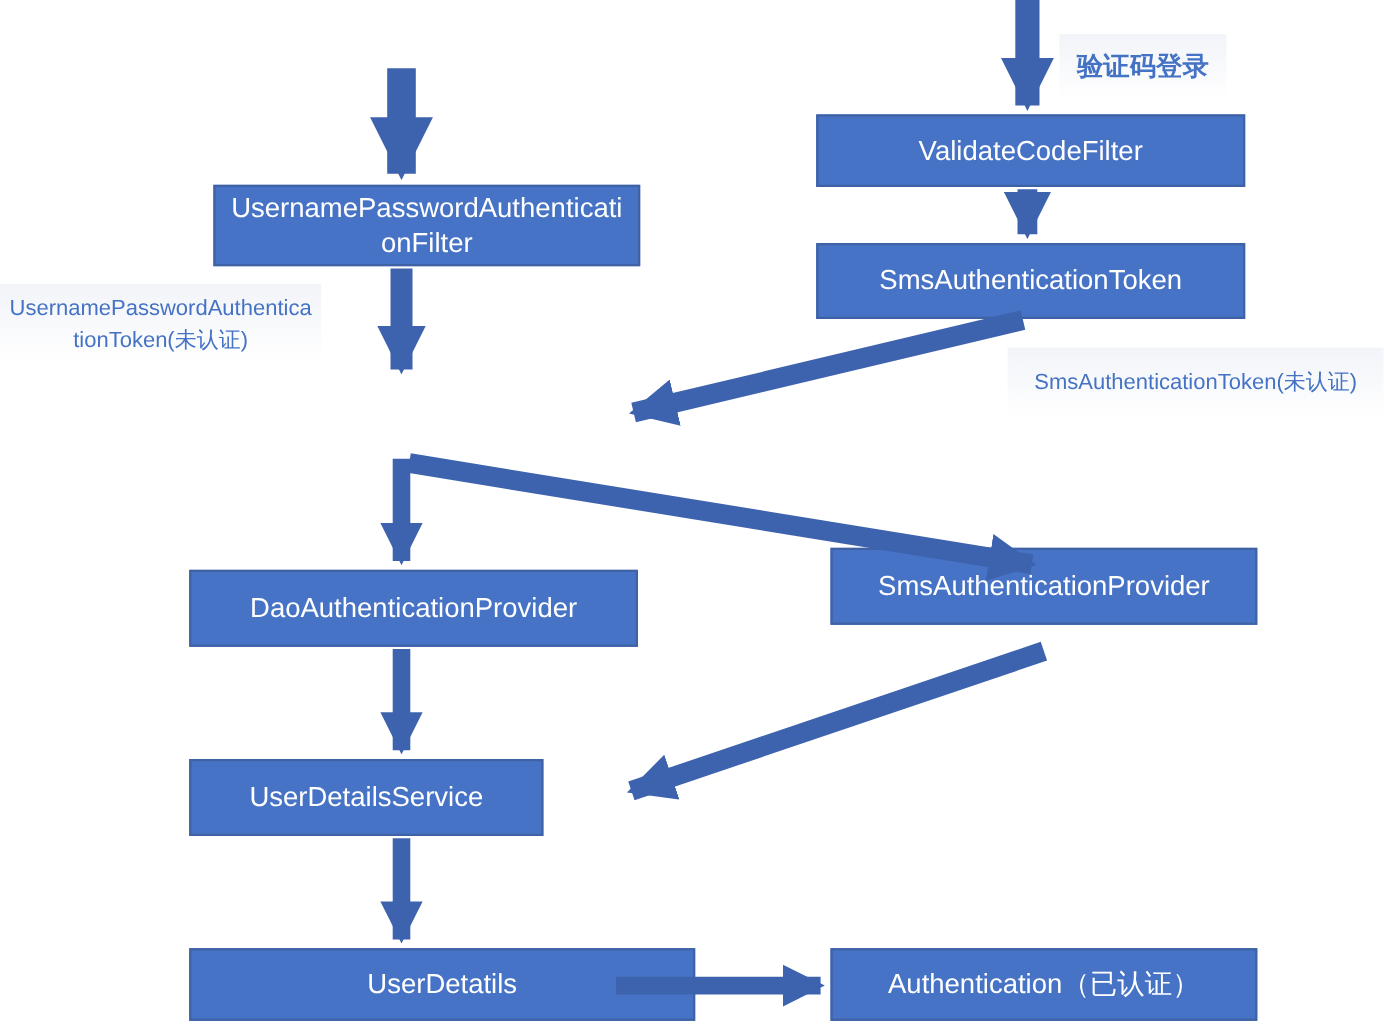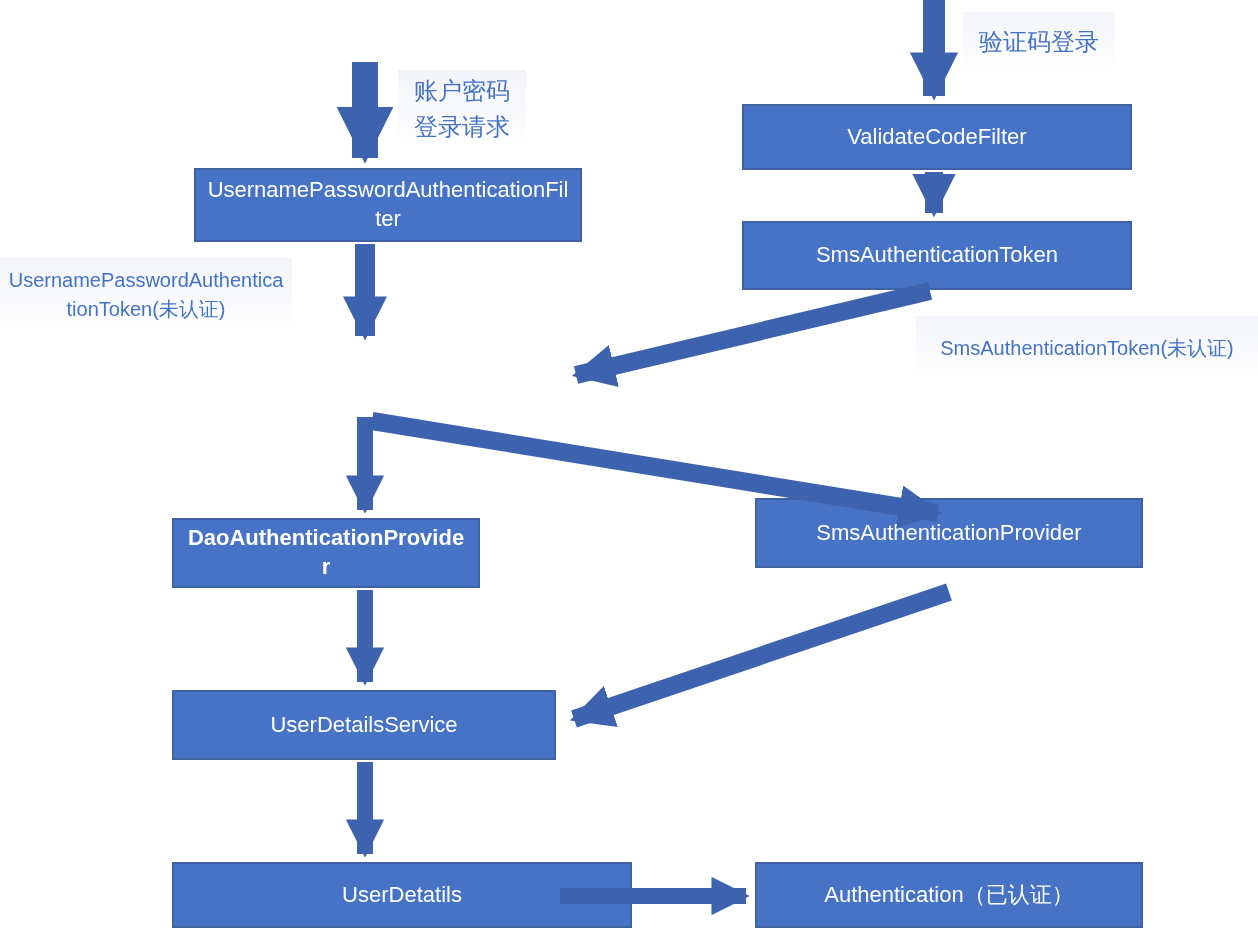--- a/index.html
+++ b/index.html
@@ -23,21 +23,21 @@
   }
   .node {
     position: absolute;
     background: var(--node-fill);
     border: 2px solid var(--node-border);
     color: var(--node-text);
     display: flex;
     align-items: center;
     justify-content: center;
     text-align: center;
-    font-size: 22px;
+    font-size: 25px;
     line-height: 1.3;
     word-break: break-all;
     padding: 2px 10px;
   }
   .annotation {
     position: absolute;
     background: linear-gradient(180deg, var(--annotation-bg) 0%, #ffffff 100%);
     color: var(--annotation-text);
     display: flex;
     align-items: center;
@@ -58,23 +58,23 @@
   svg.arrows marker path { fill: var(--arrow); }
 </style>
 </head>
 <body>
 
 <div class="canvas">
 
   <div class="node" style="left:172px; top:168px; width:388px; height:74px;margin-left:22px;">UsernamePasswordAuthenticationFilter</div>
 
 
-  <div class="node" style="left:172px; top:518px; width:308px; height:70px;font-weight:bold;">DaoAuthenticationProvider</div>
+  <div class="node" style="left:172px; top:518px; width:408px; height:70px;">DaoAuthenticationProvider</div>
 
-  <div class="node" style="left:172px; top:690px; width:384px; height:70px;">UserDetailsService</div>
+  <div class="node" style="left:172px; top:690px; width:322px; height:70px;">UserDetailsService</div>
 
   <div class="node" style="left:172px; top:862px; width:460px; height:66px;">UserDetatils</div>
 
   <div class="node" style="left:742px; top:104px; width:390px; height:66px;">ValidateCodeFilter</div>
 
   <div class="node" style="left:742px; top:221px; width:390px; height:69px;">SmsAuthenticationToken</div>
 
   <div class="node" style="left:755px; top:498px; width:388px; height:70px;">SmsAuthenticationProvider</div>
 
   <div class="node" style="left:755px; top:862px; width:388px; height:66px;">Authentication（已认证）</div>
@@ -95,22 +95,20 @@
     <line class="edge" x1="365" y1="590" x2="365" y2="682" stroke-width="16" marker-end="url(#mk)"></line>
     <line class="edge" x1="365" y1="762" x2="365" y2="854" stroke-width="16" marker-end="url(#mk)"></line>
     <line class="edge" x1="934" y1="-4" x2="934" y2="96" stroke-width="22" marker-end="url(#mkbig)"></line>
     <line class="edge" x1="934" y1="172" x2="934" y2="213" stroke-width="18" marker-end="url(#mk)"></line>
     <line class="edge" x1="930" y1="291" x2="576" y2="375" stroke-width="18" marker-end="url(#mk)"></line>
     <line class="edge" x1="372" y1="421" x2="938" y2="513" stroke-width="18" marker-end="url(#mk)"></line>
     <line class="edge" x1="949" y1="592" x2="574" y2="719" stroke-width="18" marker-end="url(#mk)"></line>
     <line class="edge" x1="560" y1="896" x2="746" y2="896" stroke-width="16" marker-end="url(#mk)"></line>
   </svg>
 
-  <div class="annotation cjk" style="left:398px; top:70px; width:128px; height:78px;">账户密码
-登录请求</div>
 
   <div class="annotation token wrap" style="left:0px; top:258px; width:292px; height:74px;">UsernamePasswordAuthenticationToken(未认证)</div>
 
-  <div class="annotation cjk" style="left:963px; top:12px; width:152px; height:60px;">验证码登录</div>
+  <div class="annotation cjk" style="left:963px; top:31px; width:152px; height:60px;font-weight:bold;">验证码登录</div>
 
   <div class="annotation token nowrap" style="left:916px; top:316px; width:342px; height:64px;">SmsAuthenticationToken(未认证)</div>
 
 </div>
 
 </body></html>

